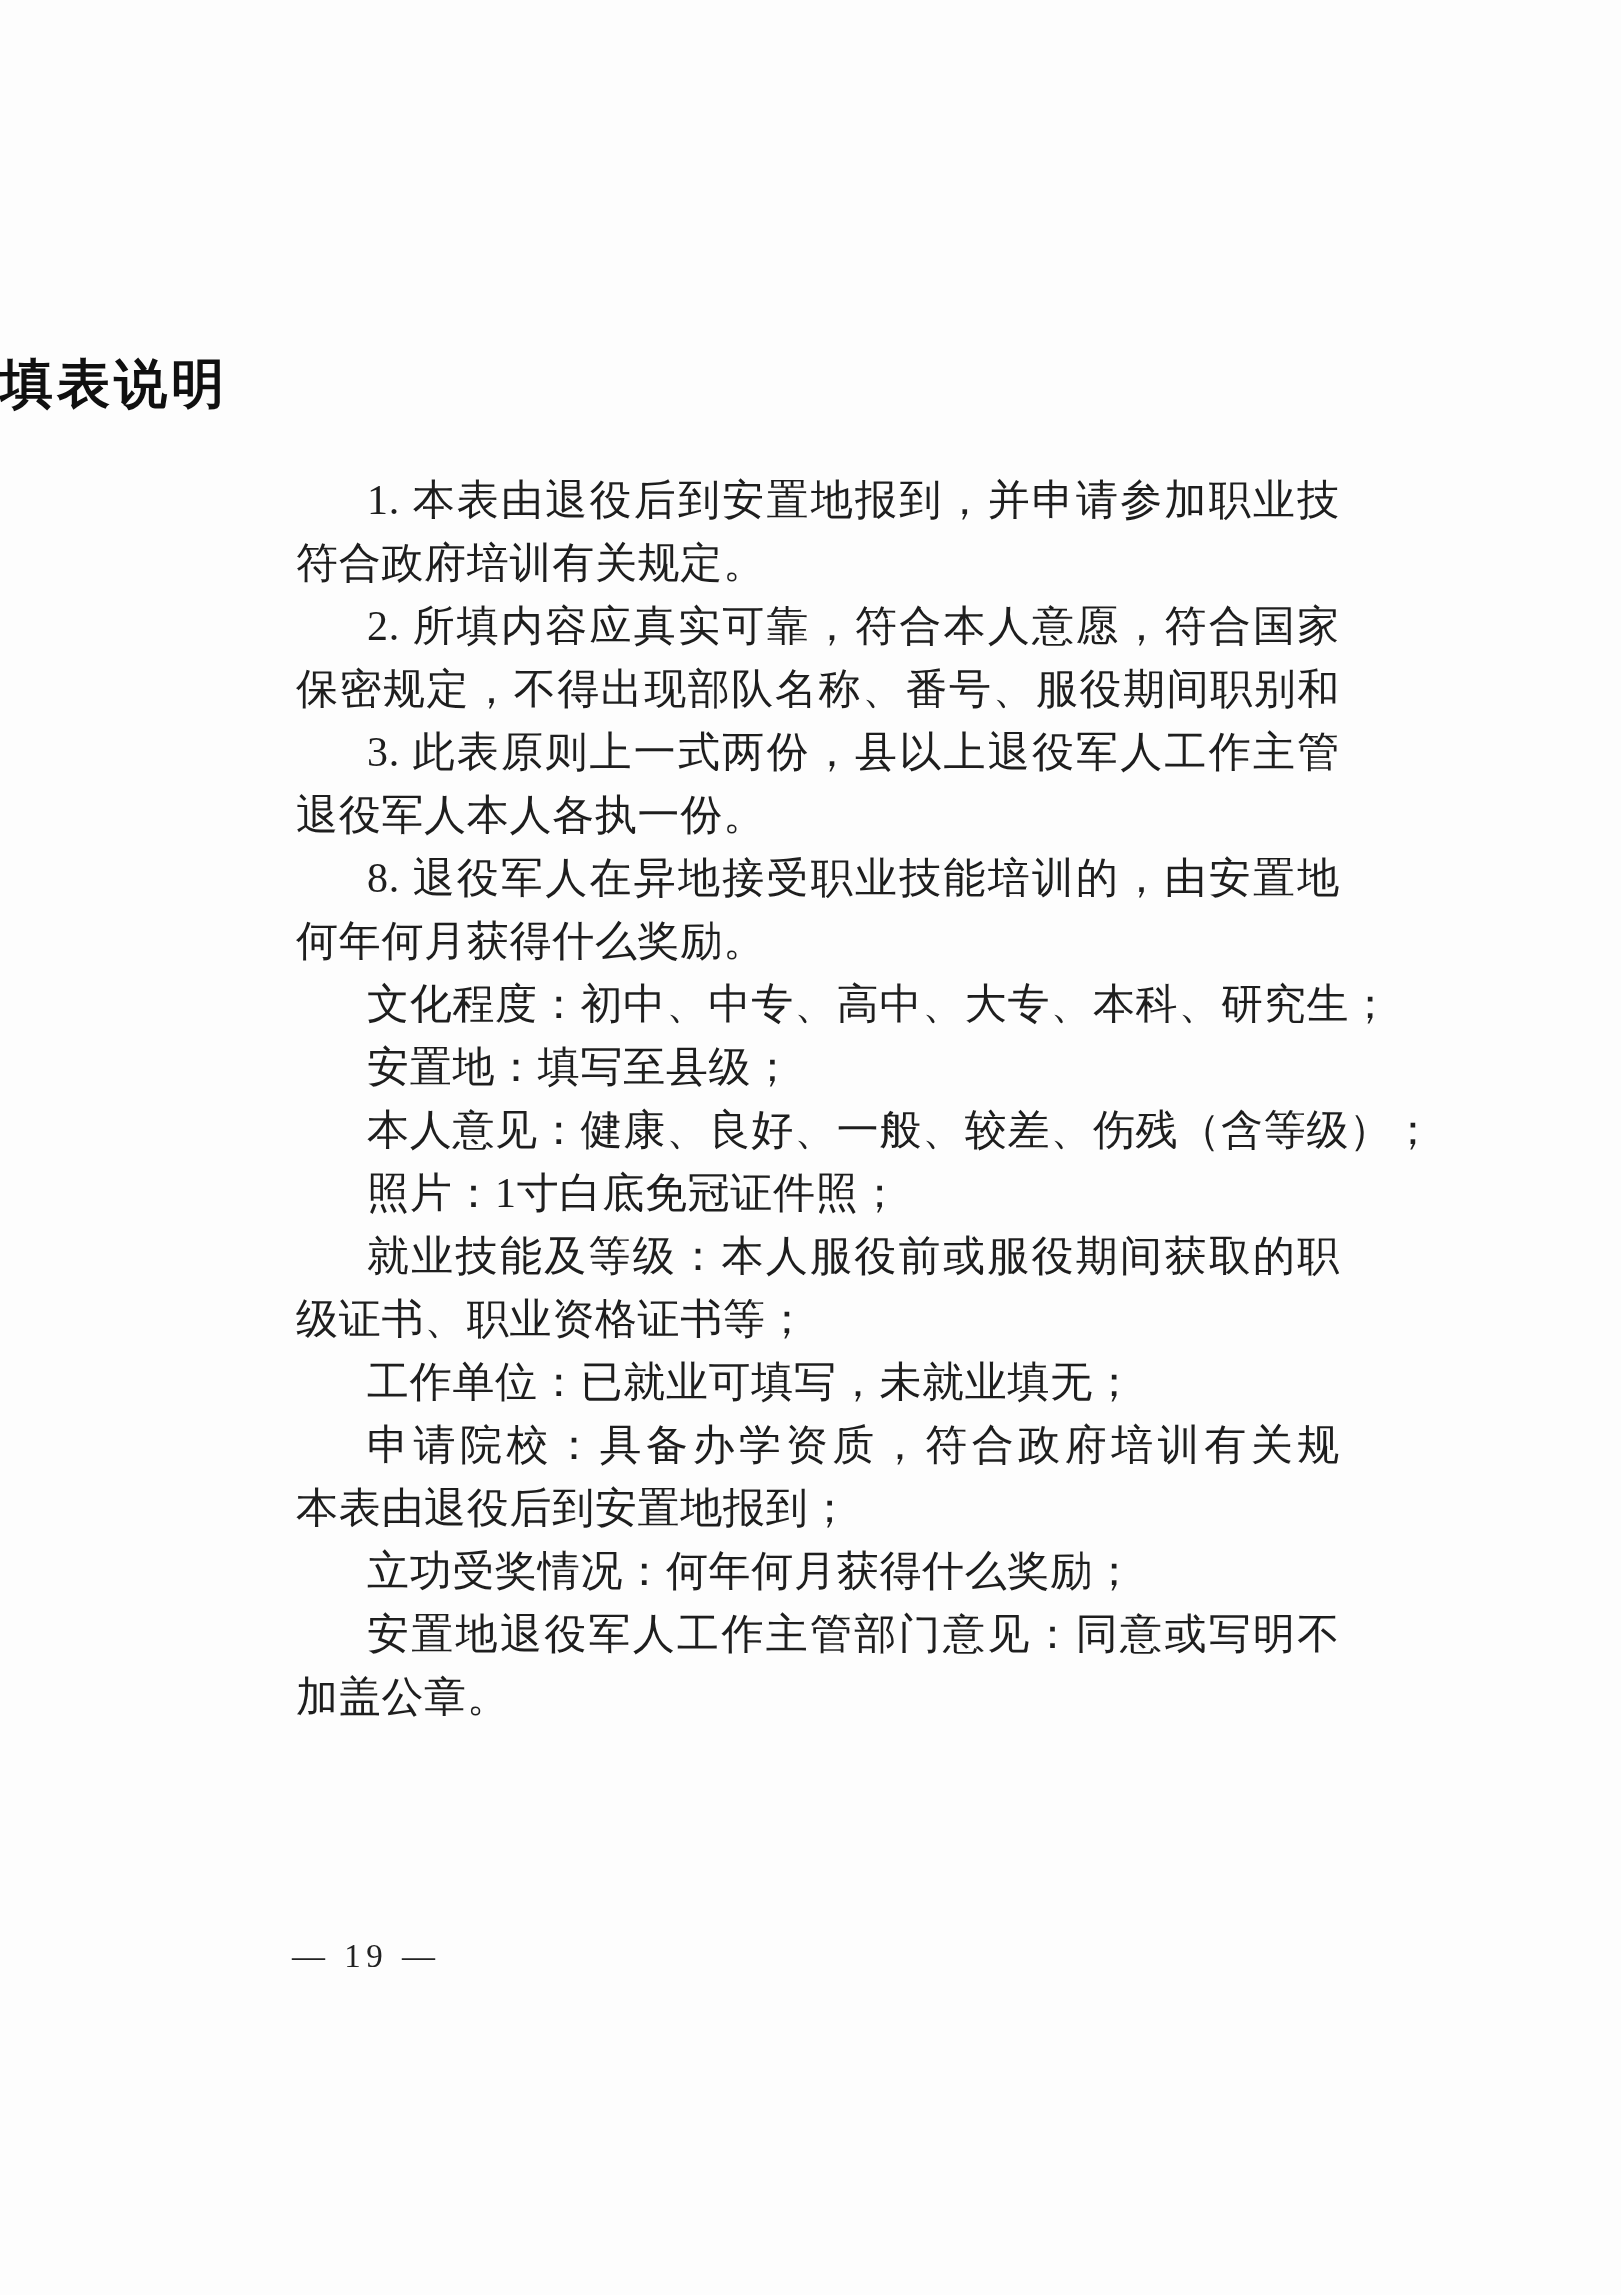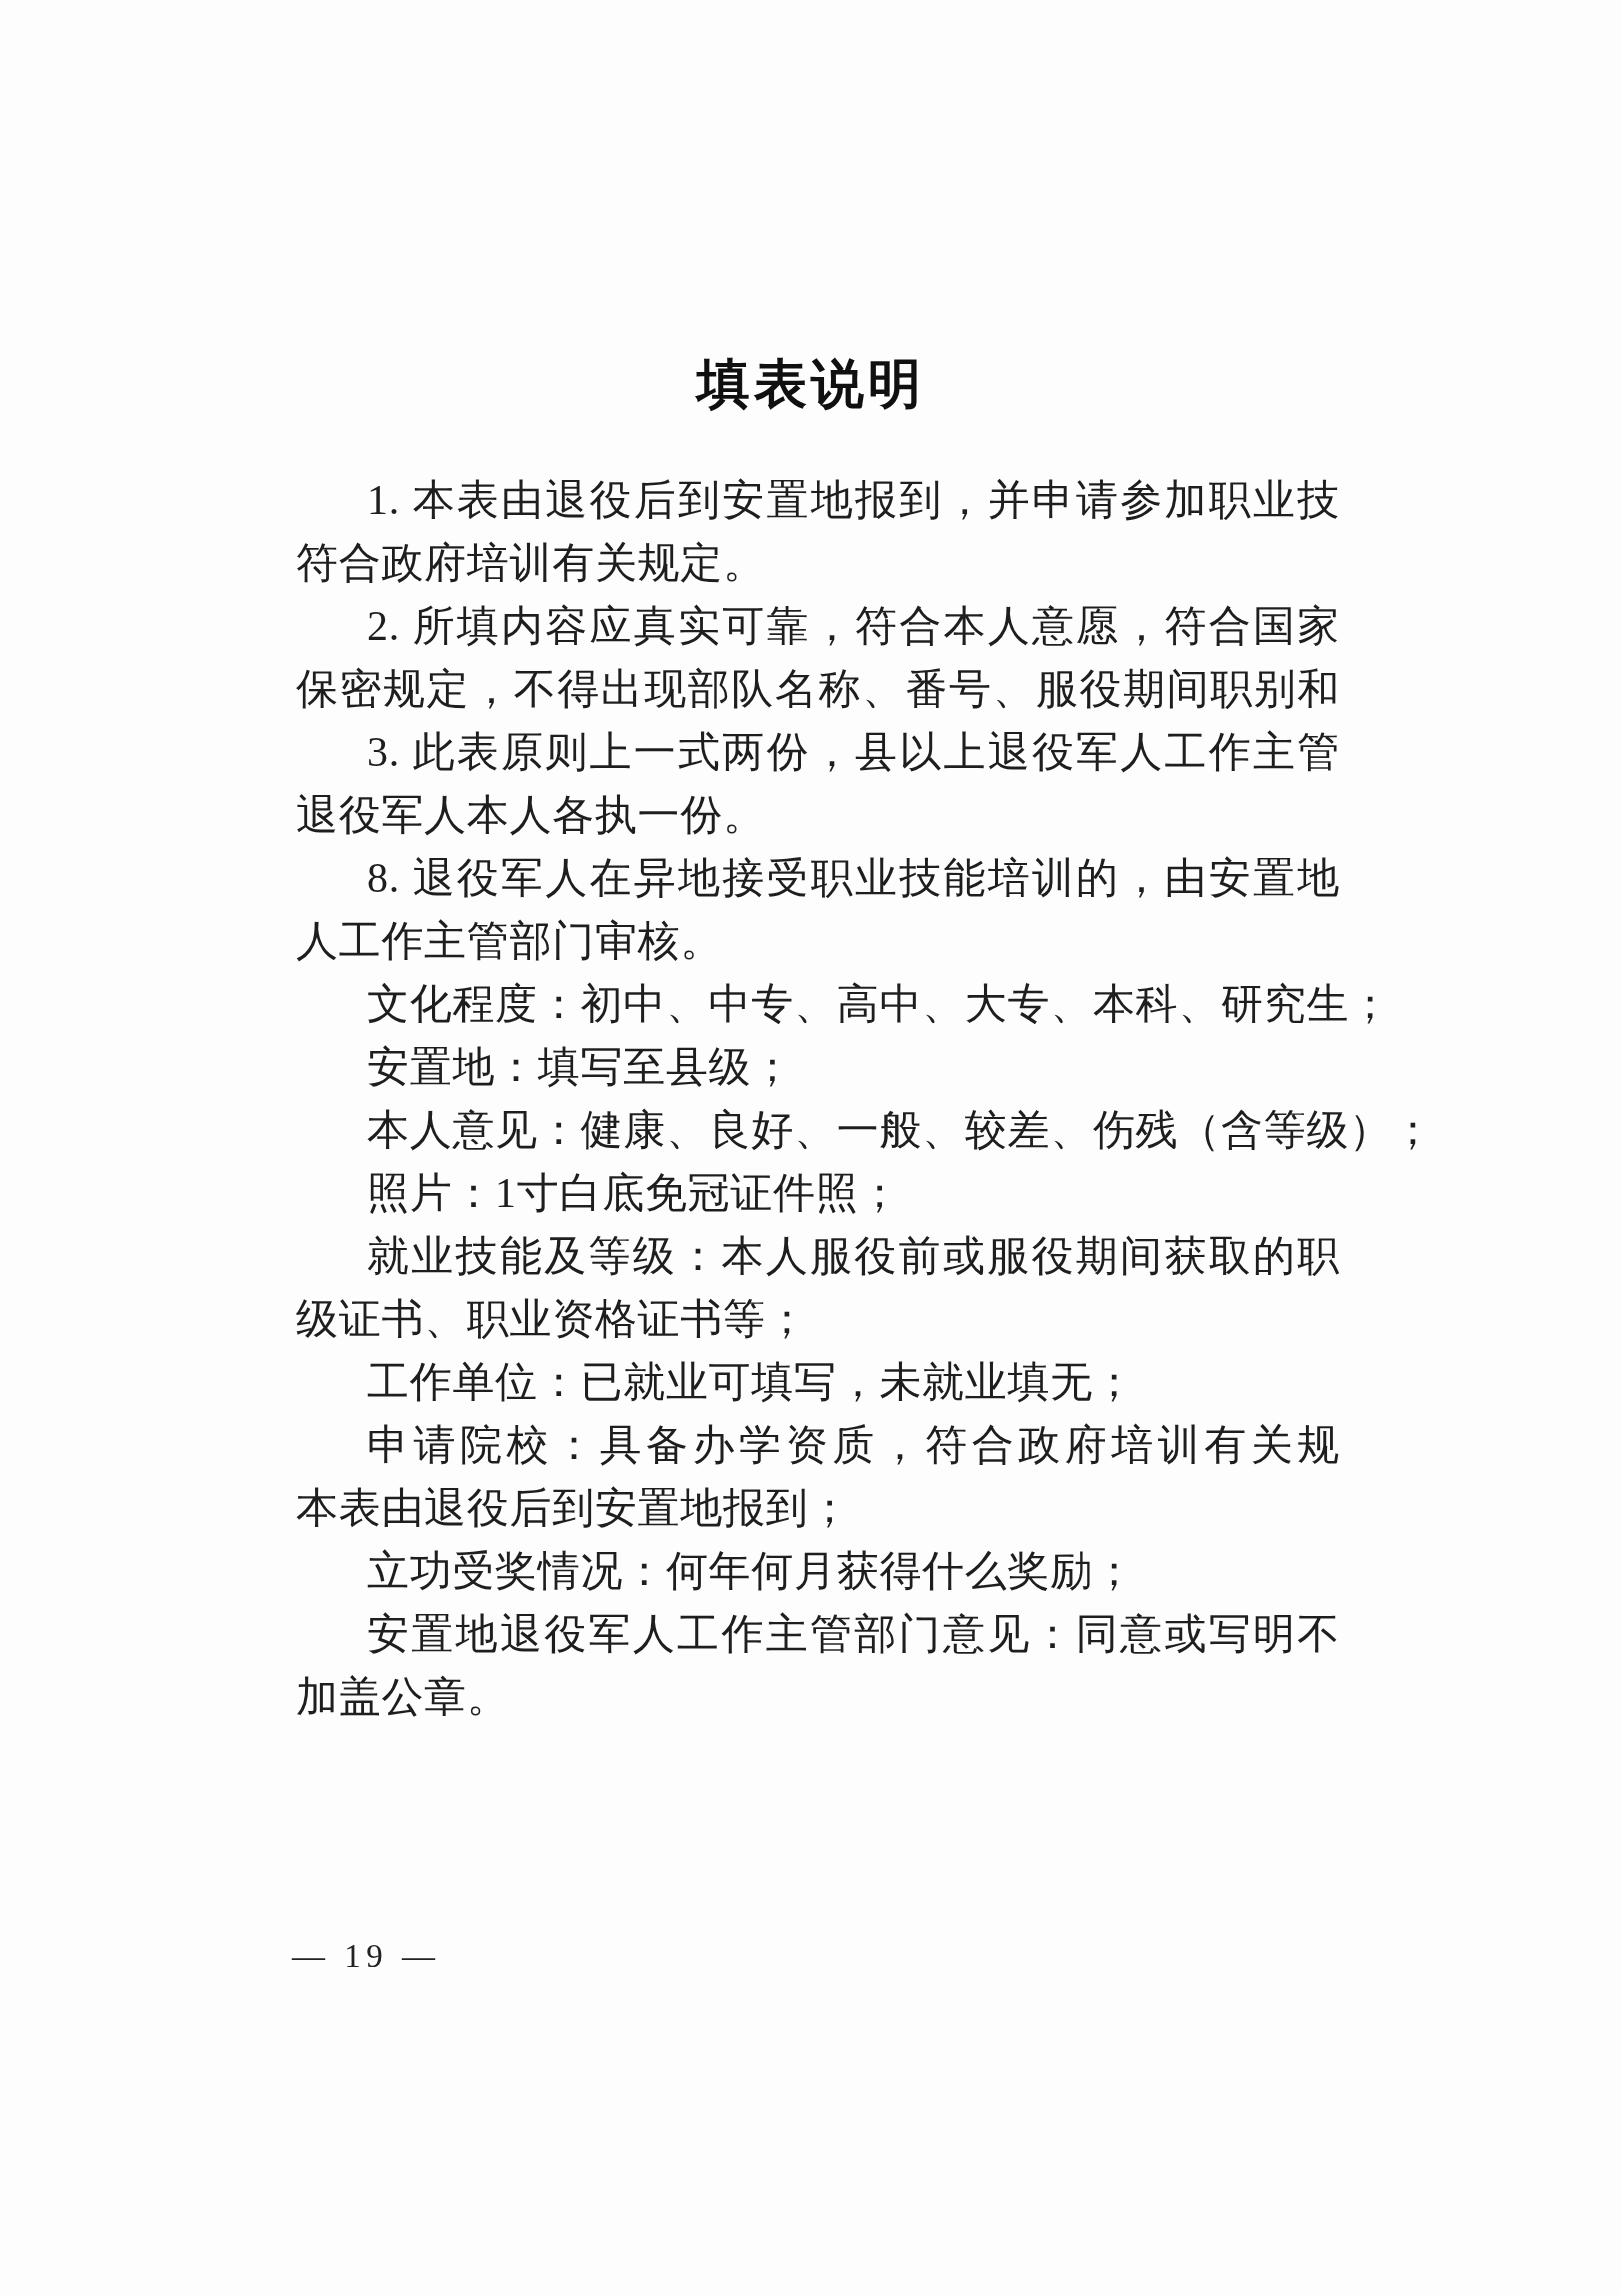--- a/index.html
+++ b/index.html
@@ -16,21 +16,21 @@
     color: #1c1c1c;
     font-family: "Liberation Serif", "DejaVu Serif", serif;
     overflow: hidden;
   }
   .doc-title {
     position: absolute;
     top: 349px;
     left: 0;
     width: 100%;
     margin: 0;
-    text-align: center;
+    text-align: left;
     font-size: 53px;
     font-weight: bold;
     letter-spacing: 4.1px;
     color: #101010;
   }
   .doc-body {
     position: absolute;
     top: 469px;
     left: 296px;
     width: 1044px;
@@ -69,21 +69,21 @@
   <h1 class="doc-title">填表说明</h1>
 
   <div class="doc-body" id="docBody">
       <div class="line indent fill">1. 本表由退役后到安置地报到，并申请参加职业技能培训</div>
       <div class="line">符合政府培训有关规定。</div>
       <div class="line indent fill">2. 所填内容应真实可靠，符合本人意愿，符合国家有关安全</div>
       <div class="line fill">保密规定，不得出现部队名称、番号、服役期间职别和专业等内容。</div>
       <div class="line indent fill">3. 此表原则上一式两份，县以上退役军人工作主管部门、</div>
       <div class="line">退役军人本人各执一份。</div>
       <div class="line indent fill">8. 退役军人在异地接受职业技能培训的，由安置地退役军</div>
-      <div class="line">人工作主管部门审核。</div>
+      <div class="line">何年何月获得什么奖励。</div>
       <div class="line indent">文化程度：初中、中专、高中、大专、本科、研究生；</div>
       <div class="line indent">安置地：填写至县级；</div>
       <div class="line indent">本人意见：健康、良好、一般、较差、伤残（含等级）；</div>
       <div class="line indent">照片：1寸白底免冠证件照；</div>
       <div class="line indent fill">就业技能及等级：本人服役前或服役期间获取的职业技能等</div>
       <div class="line">级证书、职业资格证书等；</div>
       <div class="line indent">工作单位：已就业可填写，未就业填无；</div>
       <div class="line indent fill">申请院校：具备办学资质，符合政府培训有关规定，纳入退</div>
       <div class="line">本表由退役后到安置地报到；</div>
       <div class="line indent">立功受奖情况：何年何月获得什么奖励；</div>

